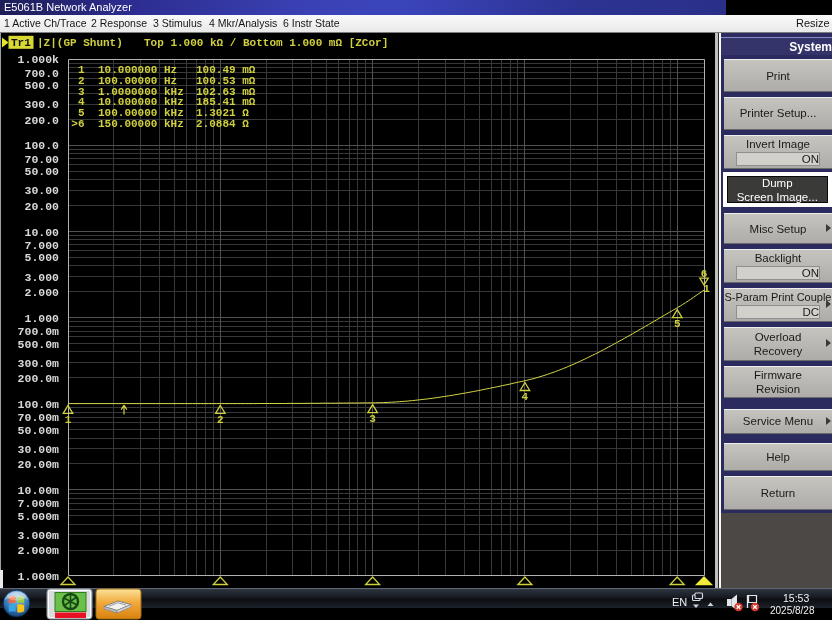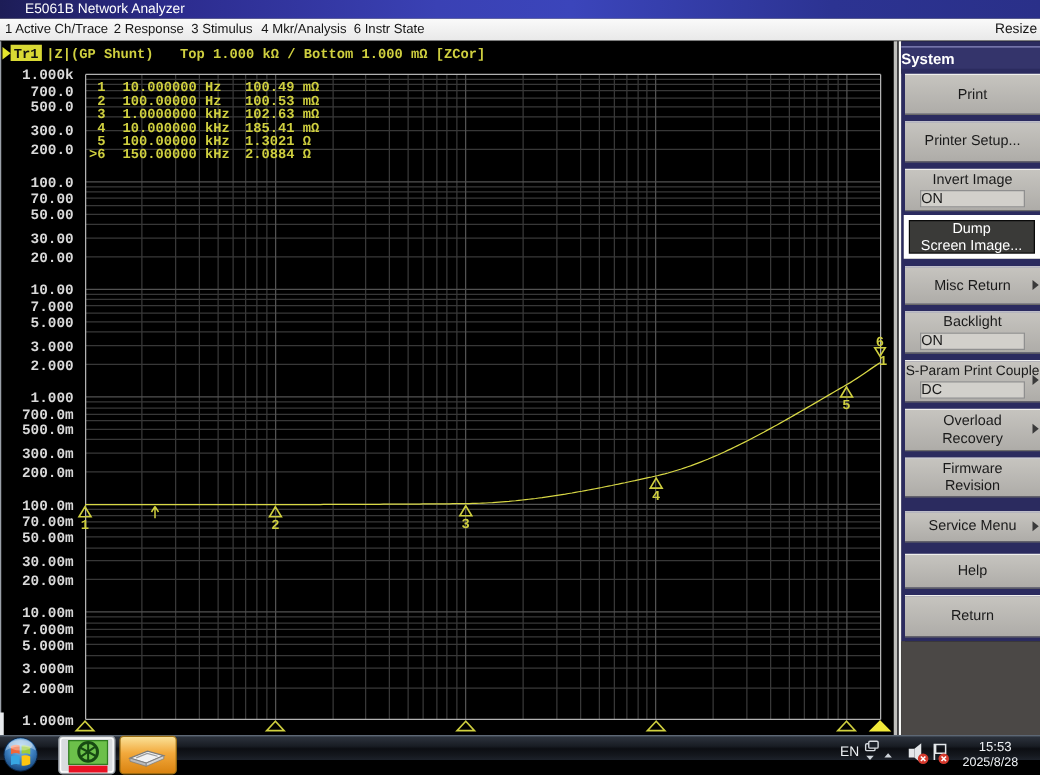--- a/index.html
+++ b/index.html
@@ -1,38 +1,38 @@
 <!DOCTYPE html>
 <html><head><meta charset="utf-8"><style>
 *{margin:0;padding:0;box-sizing:border-box}
 html,body{width:832px;height:620px;overflow:hidden;background:#000;font-family:"Liberation Sans",sans-serif}
 #root{position:absolute;left:0;top:0;width:832px;height:620px}
-#title{position:absolute;left:0;top:0;width:832px;height:15px;
+#title{position:absolute;left:0;top:0;width:726px;height:15px;
  background:linear-gradient(90deg,#1d1d57 0%,#2d2d90 18%,#3a41b4 42%,#3b45bb 55%,#2c3392 80%,#2a3089 100%);
- color:#fff;font-size:11px;line-height:15px;padding-left:20px}
+ color:#fff;font-size:11px;line-height:15px;padding-left:4px}
 #menu{position:absolute;left:0;top:15px;width:832px;height:18px;background:linear-gradient(#fafafa,#e9e9e9);
  border-bottom:1px solid #7d7d7d;color:#151515;font-size:10.5px;line-height:17px}
 #menu span{position:absolute;top:0}
 #screenwrap{position:absolute;left:0;top:33px;width:717px;height:555px;background:#000}
 #leftedge{position:absolute;left:0;top:33px;width:1px;height:555px;background:#9aa0a8}
 #leftnotch{position:absolute;left:0;top:570px;width:3px;height:18px;background:#e9ebee}
 #strip{position:absolute;left:714.5px;top:33px;width:3.2px;height:555px;background:#bfbfbc}
 #raildark{position:absolute;left:717.7px;top:33px;width:1.5px;height:555px;background:#26262a}
 #stripw{position:absolute;left:719.2px;top:33px;width:1.8px;height:555px;background:#f8f8f6}
 #rail{position:absolute;left:721px;top:59px;width:3px;height:454px;background:#cac8c4}
 #sidebg{position:absolute;left:721px;top:33px;width:111px;height:480px;background:#2b2b5f}
 #sidegray{position:absolute;left:721px;top:513px;width:111px;height:75px;background:#4b4846}
 #syshdr{position:absolute;left:721px;top:36.5px;width:111px;height:18.5px;background:#34346b;border-top:1px solid #8a8ac0;
- color:#fff;font-size:12px;font-weight:bold;text-align:left;line-height:18px}
+ color:#fff;font-size:12px;font-weight:bold;text-align:right;line-height:18px}
 .btn{position:absolute;left:724px;width:108px;background:linear-gradient(#c6c4bf,#aeaca8);
  border-top:1px solid #efefec;border-bottom:1px solid #6a6a6a;color:#1a1a1a;font-size:11.5px;
  display:flex;flex-direction:column;justify-content:center;align-items:center;text-align:center}
 .btn .bl{line-height:14px;width:100%;white-space:nowrap}
 .btn.sel{background:#3a3a38;color:#fff;border:4px solid #ffffff;box-shadow:inset 0 0 0 1px #0a0a0a;left:722.5px;width:109.5px}
-.valbox{width:84px;height:14px;margin-top:1px;background:#d2d0cb;border:1px solid #8f8f8f;font-size:11.5px;line-height:12px;text-align:left}
+.valbox{width:84px;height:14px;margin-top:1px;background:#d2d0cb;border:1px solid #8f8f8f;font-size:11.5px;line-height:12px;text-align:right}
 .arr{position:absolute;right:1.5px;top:50%;margin-top:-4.5px;width:0;height:0;border-left:5.5px solid #3a3a3a;border-top:4.5px solid transparent;border-bottom:4.5px solid transparent}
 #taskbar{position:absolute;left:0;top:588px;width:832px;height:20px;
  background:linear-gradient(#485260 0%,#2b313b 9%,#181c23 45%,#0c0e13 55%,#14171d 80%,#1d222b 100%)}
 .traytext{position:absolute;color:#eef1f4;font-size:11px}
 </style></head><body>
 <div id="root">
 <div id="title">E5061B Network Analyzer</div>
 <div id="menu">
  <span style="left:4px">1 Active Ch/Trace</span>
  <span style="left:91px">2 Response</span>
@@ -245,21 +245,21 @@
     </div>
     <div class="btn" style="top:134.8px;height:33.9px">
       <div class="bl">Invert Image</div>
       <div class="valbox">ON</div>
     </div>
     <div class="btn sel" style="top:172.0px;height:35.4px">
       <div class="bl">Dump</div>
       <div class="bl">Screen Image...</div>
     </div>
     <div class="btn" style="top:213.4px;height:30.5px">
-      <div class="bl">Misc Return</div>
+      <div class="bl">Misc Setup</div>
       <div class="arr"></div>
     </div>
     <div class="btn" style="top:249.0px;height:33.9px">
       <div class="bl">Backlight</div>
       <div class="valbox">ON</div>
     </div>
     <div class="btn" style="top:288.0px;height:33.9px">
       <div class="bl" style="font-size:11px">S-Param Print Couple</div>
       <div class="valbox">DC</div>
       <div class="arr"></div>

